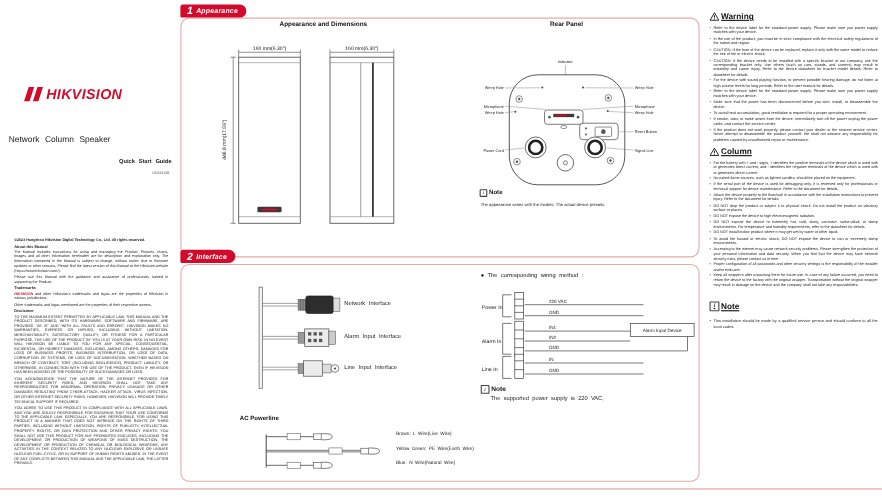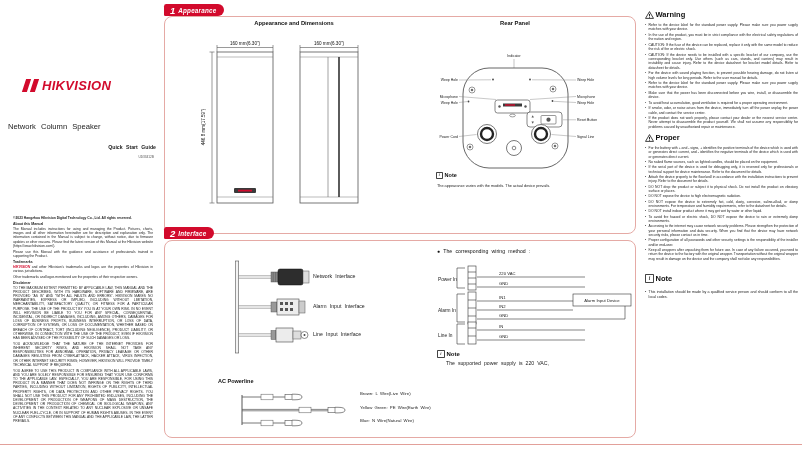--- a/index.html
+++ b/index.html
@@ -36,21 +36,21 @@
   .ni-m{width:5.5px;height:5.5px;font-size:4.2px;line-height:5.5px;}
   .ni-l{width:7px;height:7px;font-size:5.4px;line-height:7px;}
 
   
   .cable-lbl{font-size:5.2px;word-spacing:1.8px;color:#222;}
   .ac-lbl{font-size:4.3px;word-spacing:1px;color:#222;}
   .wiring-head{font-size:5.2px;font-weight:500;word-spacing:1.8px;color:#111;}
 
   
   .safety{left:645px;width:153px;}
-  .warnhead{display:flex;align-items:center;gap:1.5px;font-weight:bold;font-size:7.5px;color:#111;}
+  .warnhead{display:flex;align-items:center;gap:1.5px;font-weight:bold;font-size:7.5px;color:#111;text-decoration:underline;}
   .bullets .blt{position:relative;padding-left:3.6px;margin:0 0 1.1px 0;text-align:justify;}
   .bullets .blt::before{content:"\2022";position:absolute;left:0;top:0;}
   .warn-b{font-size:3.45px;line-height:1.27;color:#222;}
   .caut-b{font-size:3.4px;line-height:1.26;color:#222;}
   .note-b{font-size:3.6px;line-height:1.3;color:#222;}
 
   .footline{left:0;top:444px;width:802px;border-top:.8px solid #e2a09a;height:0;}
   svg text{font-family:"Liberation Sans",sans-serif;}
 </style>
 </head>
@@ -328,21 +328,21 @@
       <div class="blt">If smoke, odor, or noise arises from the device, immediately turn off the power unplug the power cable, and contact the service center.</div>
       <div class="blt">If the product does not work properly, please contact your dealer or the nearest service center. Never attempt to disassemble the product yourself. We shall not assume any responsibility for problems caused by unauthorized repair or maintenance.</div>
     </div>
 
   <div class="abs safety warnhead" style="top:133px;">
     <svg width="9" height="8" viewBox="0 0 9 8">
       <path d="M4.5 .6 L8.5 7.4 H.5 Z" fill="none" stroke="#111" stroke-width="0.8"></path>
       <line x1="4.5" y1="2.9" x2="4.5" y2="5" stroke="#111" stroke-width="0.9"></line>
       <circle cx="4.5" cy="6.1" r="0.55" fill="#111"></circle>
     </svg>
-    <span>Proper</span>
+    <span>Column</span>
   </div>
   <div class="abs safety bullets caut-b" style="top:146px;">
       <div class="blt">For the battery with + and - signs, + identifies the positive terminals of the device which is used with or generates direct current, and - identifies the negative terminals of the device which is used with or generates direct current.</div>
       <div class="blt">No naked flame sources, such as lighted candles, should be placed on the equipment.</div>
       <div class="blt">If the serial port of the device is used for debugging only, it is reserved only for professionals or technical support for device maintenance. Refer to the document for details.</div>
       <div class="blt">Attach the device properly to the floor/wall in accordance with the installation instructions to prevent injury. Refer to the document for details.</div>
       <div class="blt">DO NOT drop the product or subject it to physical shock. Do not install the product on vibratory surface or places.</div>
       <div class="blt">DO NOT expose the device to high electromagnetic radiation.</div>
       <div class="blt">DO NOT expose the device to extremely hot, cold, dusty, corrosive, saline-alkali, or damp environments. For temperature and humidity requirements, refer to the datasheet for details.</div>
       <div class="blt">DO NOT install indoor product where it may get wet by water or other liquid.</div>

